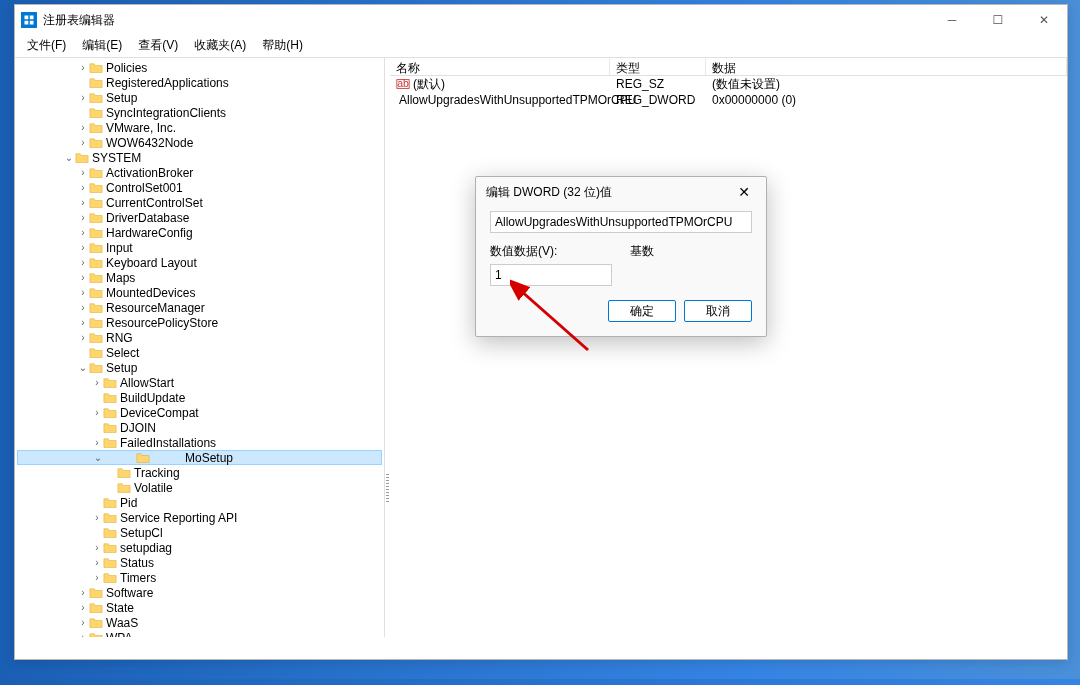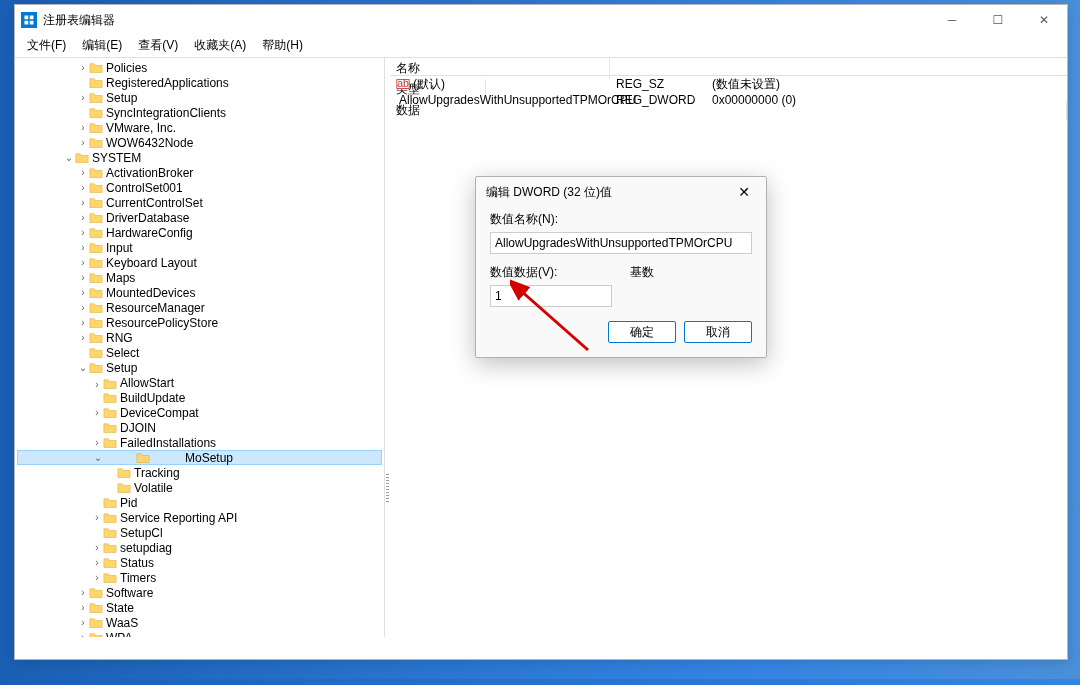--- a/index.html
+++ b/index.html
@@ -18,21 +18,21 @@
 .tree { width: 370px; border-right: 1px solid #e0e0e0; overflow-y: auto; padding: 2px; }
 .tree-node { display: flex; align-items: center; height: 15px; padding: 0; white-space: nowrap; cursor: pointer; }
 .tree-node.selected { background: #cce8ff; border: 1px solid #99d1ff; height: 15px; }
 .tree-node .chev { width: 12px; text-align: center; color: #666; font-size: 10px; }
 .tree-node .chev.open::before { content: "⌄"; }
 .tree-node .chev.closed::before { content: "›"; }
 .tree-node .folder { width: 14px; height: 12px; margin-right: 3px; display: inline-block; }
 .folder svg { display: block; }
 .tree-node .label { font-size: 12px; }
 .list { flex: 1; display: flex; flex-direction: column; position: relative; }
-.list-header { display: flex; border-bottom: 1px solid #e0e0e0; height: 18px; background: #fff; flex-direction: column; }
+.list-header { display: flex; border-bottom: 1px solid #e0e0e0; height: 18px; background: #fff; }
 .list-header div { padding: 2px 6px; border-right: 1px solid #e8e8e8; font-size: 12px; }
 .list-body .row { display: flex; height: 16px; align-items: center; }
 .list-body .row .cell { padding: 0 6px; font-size: 12px; display: flex; align-items: center; }
 .list-body .row .icon { width: 14px; height: 14px; margin-right: 3px; }
 .dialog { position: absolute; left: 475px; top: 176px; width: 292px; background: #f9f9f9; border: 1px solid #b0b0b0; box-shadow: 0 6px 24px rgba(0,0,0,0.25); border-radius: 2px; }
 .dialog .dlg-title { display: flex; align-items: center; height: 30px; padding: 0 10px; font-size: 12px; }
 .dialog .dlg-close { margin-left: auto; width: 24px; height: 24px; display: flex; align-items: center; justify-content: center; cursor: pointer; font-size: 14px; }
 .dialog .dlg-body { padding: 4px 14px 14px 14px; }
 .dialog label { display: block; font-size: 12px; margin-bottom: 4px; }
 .dialog input[type=text] { width: 100%; height: 22px; border: 1px solid #ccc; padding: 2px 4px; font-size: 12px; background: #fff; }
@@ -261,21 +261,21 @@
         </div>
         <div class="tree-node" style="padding-left: 60px;">
           <span class="chev open"></span>
           <span class="folder">
             <svg viewBox="0 0 16 14">
               <path d="M1 2 L6 2 L7 4 L15 4 L15 12 L1 12 Z" fill="#ffd66e" stroke="#d4a017" stroke-width="0.5"></path>
             </svg>
           </span>
           <span class="label">Setup</span>
         </div>
-        <div class="tree-node" style="padding-left: 74px; align-items: flex-end;">
+        <div class="tree-node" style="padding-left: 74px;">
           <span class="chev closed"></span>
           <span class="folder">
             <svg viewBox="0 0 16 14">
               <path d="M1 2 L6 2 L7 4 L15 4 L15 12 L1 12 Z" fill="#ffd66e" stroke="#d4a017" stroke-width="0.5"></path>
             </svg>
           </span>
           <span class="label">AllowStart</span>
         </div>
         <div class="tree-node" style="padding-left: 74px;">
           <span class="chev " style="visibility: hidden;"></span>
@@ -465,21 +465,20 @@
     </div>
   </div>
 </div>
 
 <div class="dialog">
   <div class="dlg-title">
     <span>编辑 DWORD (32 位)值</span>
     <span class="dlg-close">✕</span>
   </div>
   <div class="dlg-body">
-    <label>数值名称(N):</label>
     <input type="text" readonly="" value="AllowUpgradesWithUnsupportedTPMOrCPU" style="">
     <div class="row2">
       <div class="col">
         <label>数值数据(V):</label>
         <input type="text" class="val-input" value="1" style="">
       </div>
       <div class="col">
         <label>基数</label>
       </div>
     </div>

